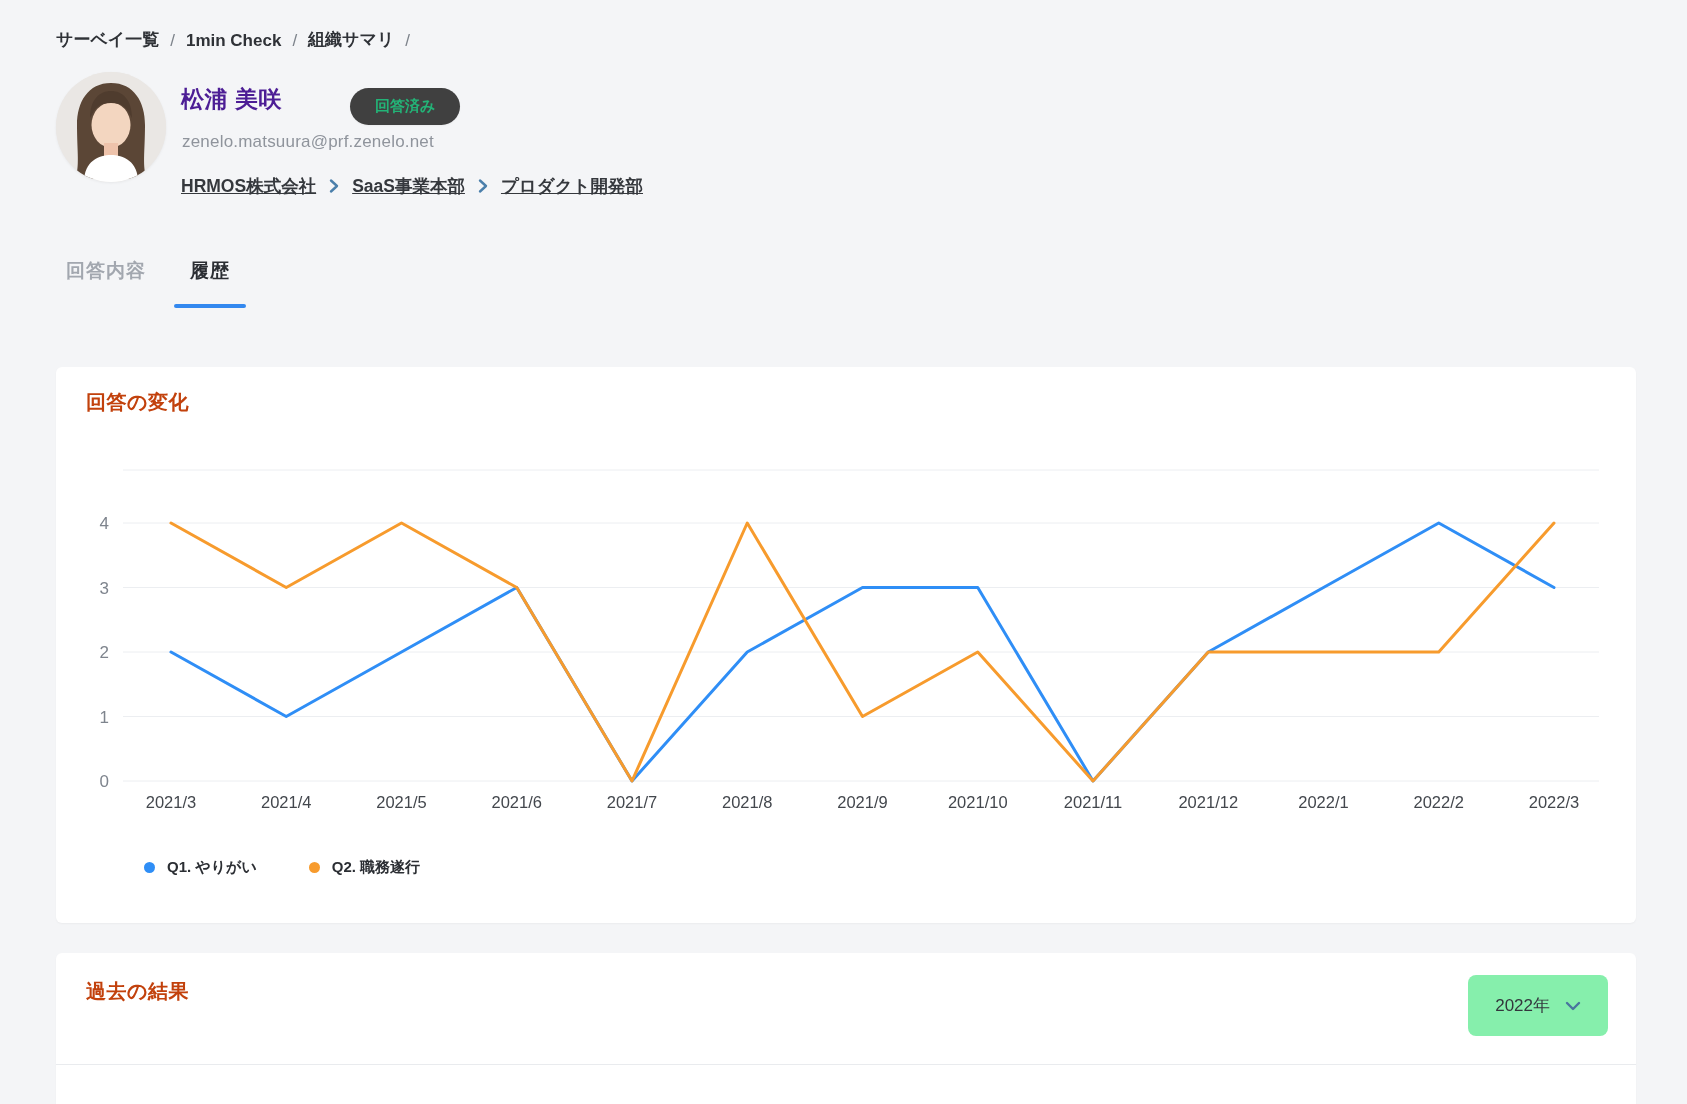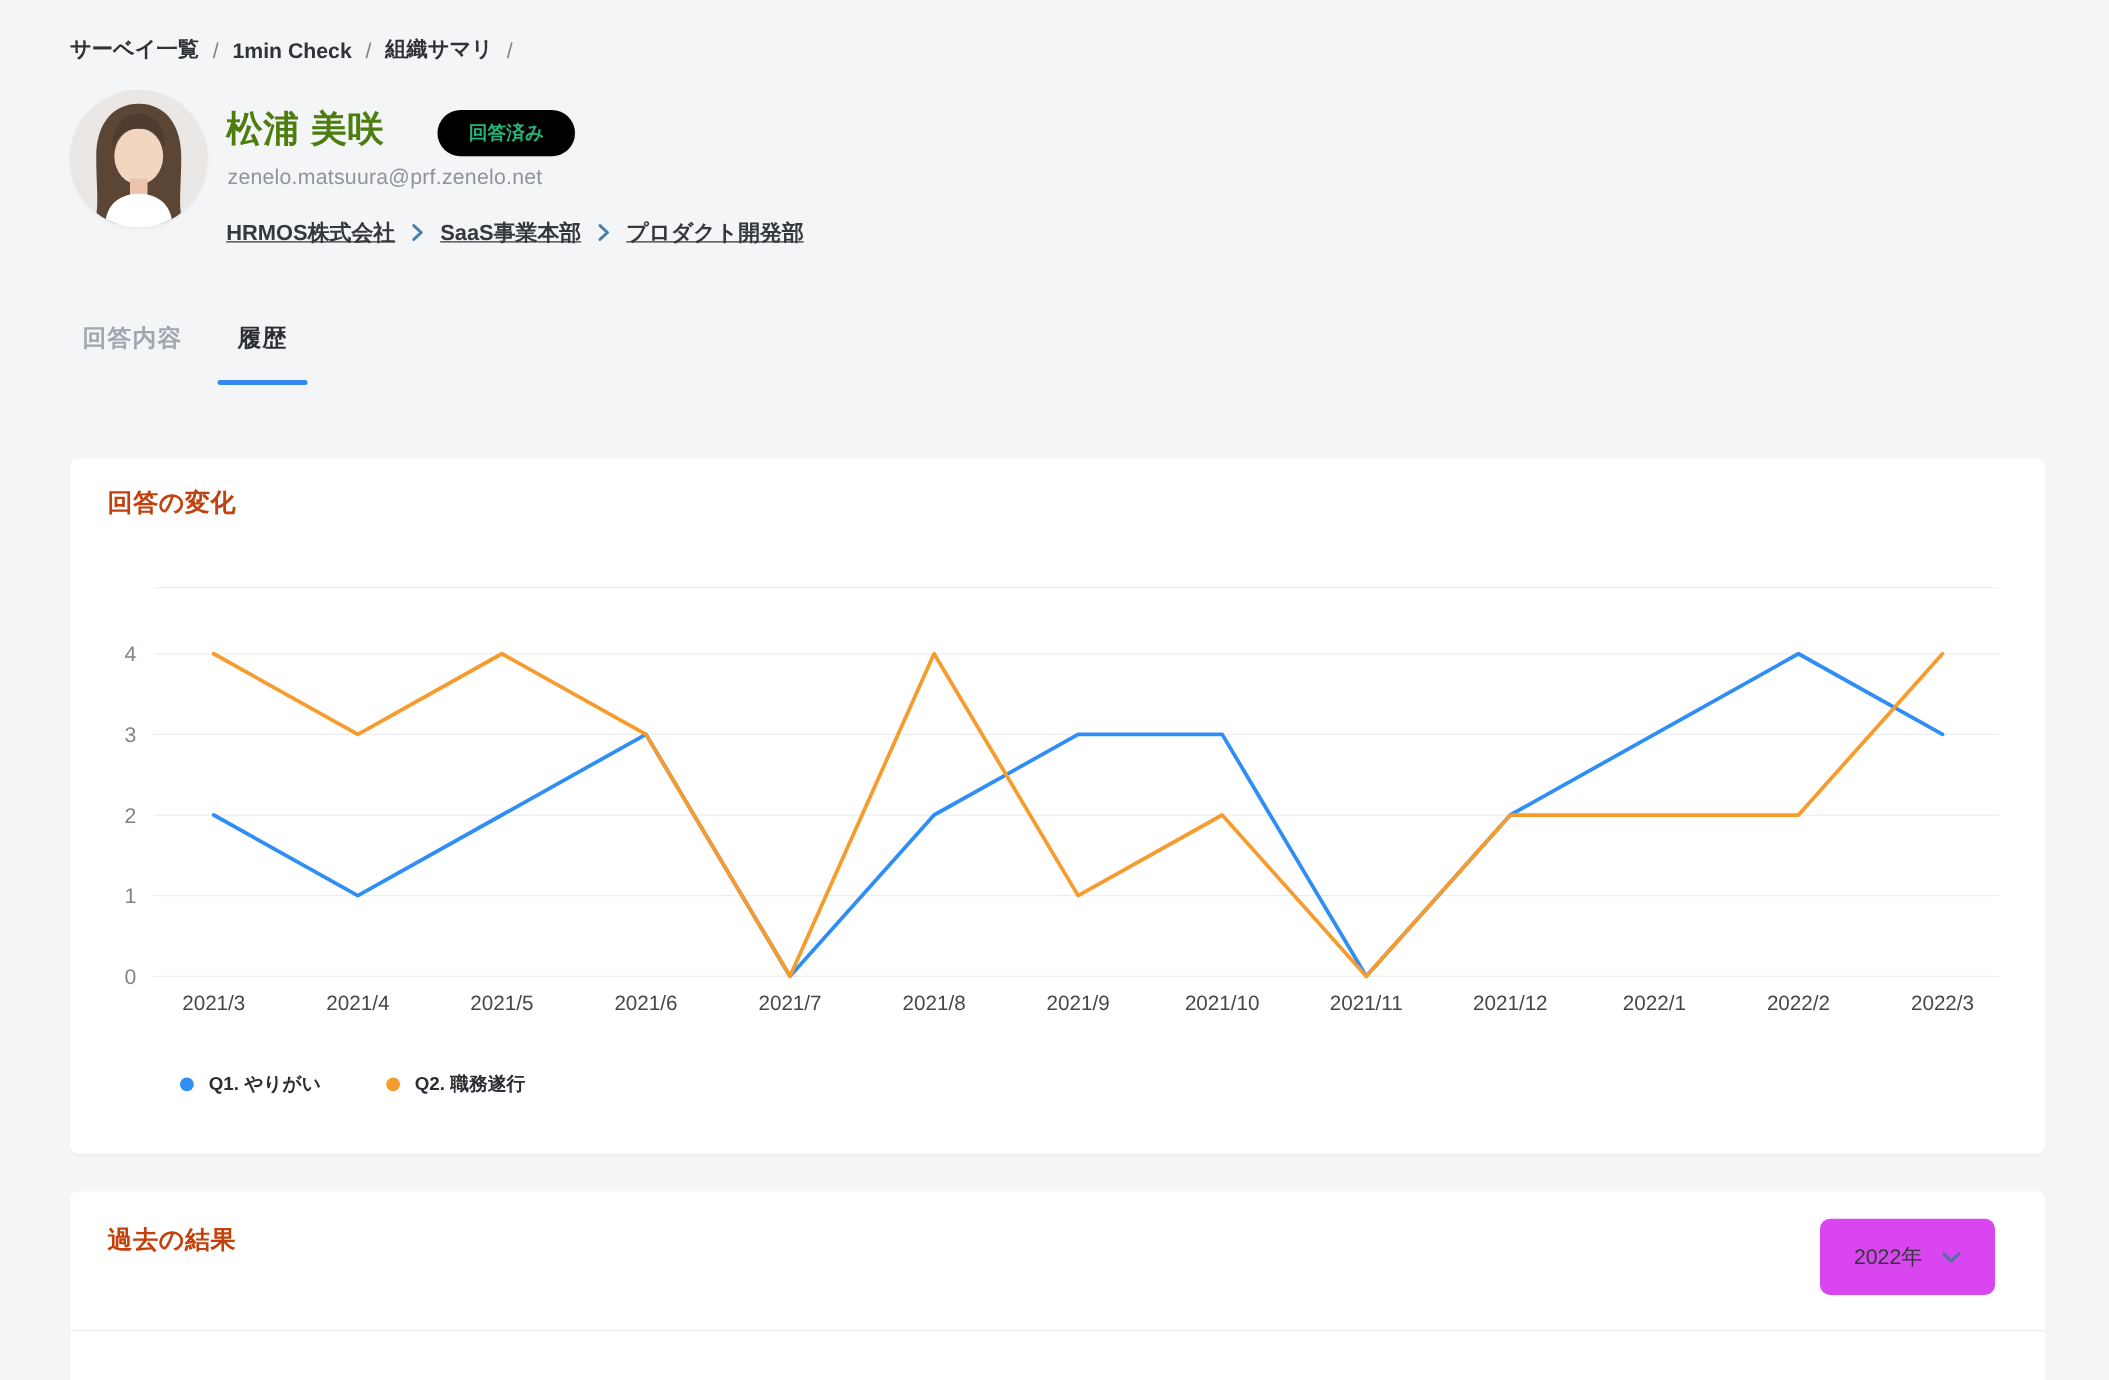--- a/index.html
+++ b/index.html
@@ -10,22 +10,22 @@
   body{font-family:"Liberation Sans",sans-serif;background:var(--pagebg);}
   .page{position:relative;width:1687px;height:1104px;background:var(--pagebg);overflow:hidden;}
 
   
   .breadcrumb{position:absolute;left:56px;top:28px;font-size:17px;font-weight:700;color:#2f3237;display:flex;align-items:flex-end;}
   .breadcrumb .bc-item{cursor:pointer;}
   .breadcrumb .sep{color:#7d838b;margin:0 11px;font-weight:400;}
 
   
   .avatar{position:absolute;left:56px;top:72px;width:110px;height:110px;border-radius:50%;overflow:hidden;background:#eae7e4;box-shadow:0 1px 3px rgba(0,0,0,.06);}
-  .name{position:absolute;left:181px;top:84px;font-size:29px;font-weight:700;color:#4d7c0f;letter-spacing:.5px;}
-  .badge{position:absolute;left:350px;top:88px;background:#000000;color:var(--green);font-size:15px;font-weight:700;padding:9px 25px;border-radius:22px;box-shadow:0 1px 2px rgba(0,0,0,.04);}
+  .name{position:absolute;left:181px;top:84px;font-size:23px;font-weight:700;color:#4c1d95;letter-spacing:.5px;}
+  .badge{position:absolute;left:350px;top:88px;background:#404040;color:var(--green);font-size:15px;font-weight:700;padding:9px 25px;border-radius:22px;box-shadow:0 1px 2px rgba(0,0,0,.04);}
   .email{position:absolute;left:182px;top:132px;font-size:17px;color:#8f949c;letter-spacing:.2px;}
   .org{position:absolute;left:181px;top:174px;display:flex;align-items:center;gap:13px;font-size:17.5px;font-weight:600;color:#35383d;}
   .org .chev-icon{display:flex;align-items:center;color:var(--chev);}
   .org .org-item{cursor:pointer;text-decoration:underline;}
 
   
   .tabs{position:absolute;left:64px;top:256px;display:flex;gap:40px;font-size:19px;font-weight:700;letter-spacing:1px;}
   .tab{position:relative;padding:2px 2px 24px 2px;color:#a2a7af;cursor:pointer;text-align:right;}
   .tab.active{color:#2b2e33;}
   .tab.active::after{content:"";position:absolute;left:-14px;right:-14px;bottom:0;height:4px;border-radius:2px;background:var(--accent);}
@@ -36,21 +36,21 @@
   .card-past{top:953px;height:151px;border-radius:6px 6px 0 0;}
   .card-title{position:absolute;left:30px;top:22px;font-size:20px;font-weight:700;color:#c2410c;letter-spacing:.5px;}
   .card-past .card-title{top:25px;}
 
   .chart-svg{position:absolute;left:0;top:0;}
 
   .legend{position:absolute;left:88px;top:491px;display:flex;align-items:center;gap:52px;}
   .legend-item{display:flex;align-items:center;gap:12px;font-size:15px;font-weight:700;color:#2b2e33;}
   .legend-dot{width:11px;height:11px;border-radius:50%;background:#999;}
 
-  .year-btn{position:absolute;right:40px;top:22px;height:61px;background:#d946ef;border:none;border-radius:8px;display:flex;align-items:center;justify-content:center;gap:15px;padding:0 27px;font-family:"Liberation Sans",sans-serif;font-size:17px;color:#33363c;cursor:pointer;}
+  .year-btn{position:absolute;right:28px;top:22px;height:61px;background:#86efac;border:none;border-radius:8px;display:flex;align-items:center;justify-content:center;gap:15px;padding:0 27px;font-family:"Liberation Sans",sans-serif;font-size:17px;color:#33363c;cursor:pointer;}
   .year-btn .chev-down-icon{display:flex;align-items:center;color:#49759e;}
 
   .divider{position:absolute;left:0;right:0;top:111px;height:1px;background:#e9ebee;}
 </style>
 </head>
 <body>
 
 <div class="page">
 
   <nav class="breadcrumb">

